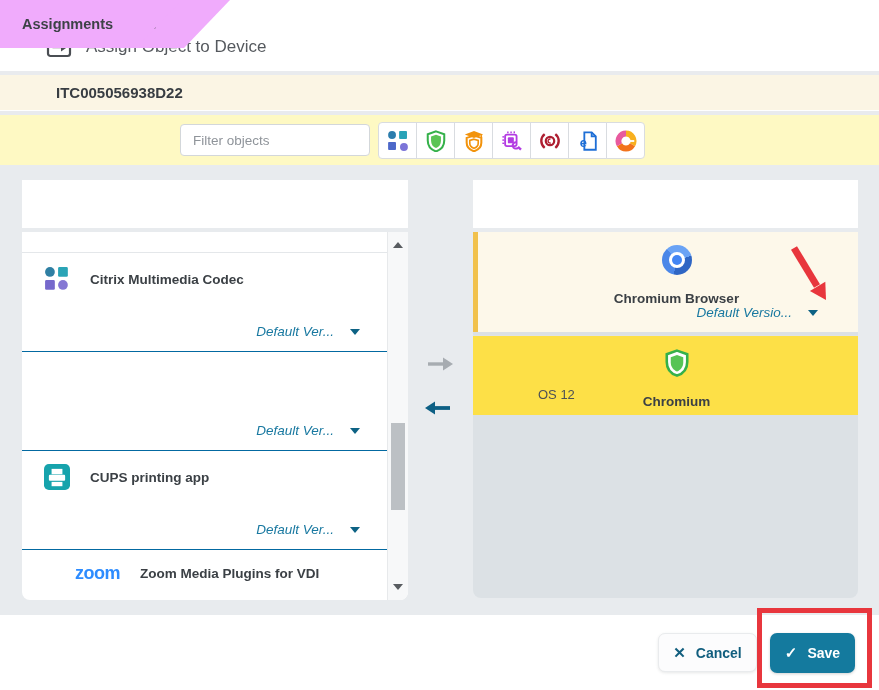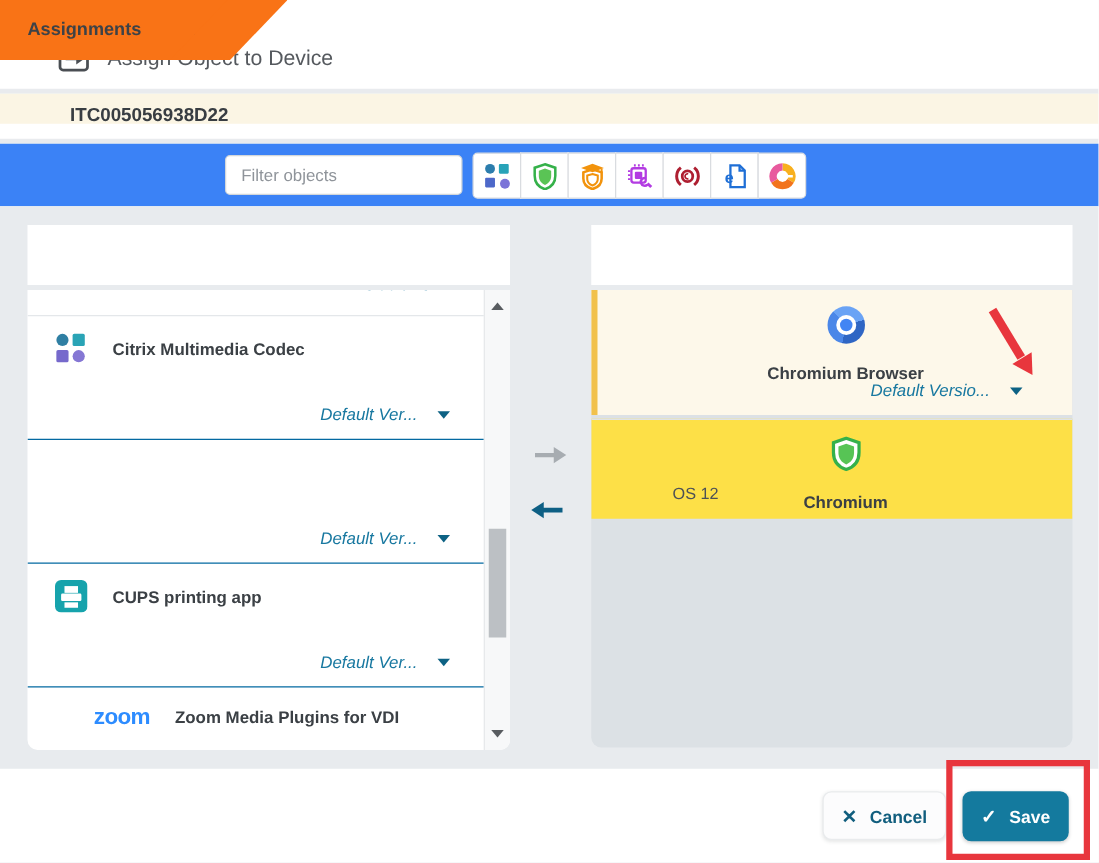--- a/index.html
+++ b/index.html
@@ -6,42 +6,42 @@
   body { background:#fff; font-family:"Liberation Sans", sans-serif; }
   .stage { position:relative; width:879px; height:690px; background:#fff; overflow:hidden; }
 
   
   .hdr-icon { position:absolute; left:44px; top:31px; width:30px; height:30px; }
   .dlg-title { position:absolute; left:86px; top:37px; font-size:17px; color:#55595e; }
 
   .divider { position:absolute; left:0; width:879px; height:4px; background:#e9ebee; }
   .div1 { top:71px; } .div2 { top:111px; }
 
-  .device-bar { position:absolute; left:0; top:75px; width:879px; height:24px; background:#fbf5e4; }
+  .device-bar { position:absolute; left:0; top:75px; width:879px; height:35px; background:#fbf5e4; }
   .device-id { position:absolute; left:56px; top:0; line-height:36px; font-weight:bold; font-size:15px; color:#383d42; }
 
   
-  .filter-row { position:absolute; left:0; top:115px; width:879px; height:50px; background:#3b82f6; }
+  .filter-row { position:absolute; left:0; top:115px; width:879px; height:50px; background:#fef9c3; }
   .filter-input { position:absolute; left:180px; top:9px; width:190px; height:32px; border:1px solid #d3d7da;
     border-radius:4px; padding:0 12px; font-size:13.5px; color:#444; background:#fff; outline:none;
     font-family:"Liberation Sans", sans-serif; }
   .filter-input::placeholder { color:#8f949a; }
   .icon-group { position:absolute; left:378px; top:7px; display:flex; }
   .icon-btn { width:39px; height:37px; background:#fff; border:1px solid #d9dce0; margin-left:-1px;
     display:flex; align-items:center; justify-content:center; cursor:pointer; }
   .icon-btn:first-child { border-radius:4px 0 0 4px; margin-left:0; }
   .icon-btn:last-child { border-radius:0 4px 4px 0; }
 
   
   .main-bg { position:absolute; left:0; top:165px; width:879px; height:450px; background:#e8ebee; }
 
   .panel-head { position:absolute; top:180px; height:48px; background:#fff; }
   .lpanel-head { left:22px; width:386px; }
   .rpanel-head { left:473px; width:385px; }
-  .panel-tab { position:absolute; top:0; left:0; height:48px; background:#f97316;
+  .panel-tab { position:absolute; top:0; left:0; height:48px; background:#f0abfc;
     clip-path:polygon(0 0, 100% 0, calc(100% - 46px) 100%, 0 100%); }
   .lpanel-tab { width:230px; } .rpanel-tab { width:182px; }
   .tab-label { display:block; padding-left:22px; line-height:48px; font-weight:bold; font-size:14.5px; color:#3d4247; }
 
   .lpanel-list { position:absolute; left:22px; top:232px; width:386px; height:368px; background:#fff;
     border-radius:0 0 8px 8px; overflow:hidden; }
 
   .peek-row { height:21px; position:relative; overflow:hidden; border-bottom:1px solid #e4e7ea; }
   .peek-row .ver-ctrl { position:absolute; right:48px; top:-12px; bottom:auto; }
 

